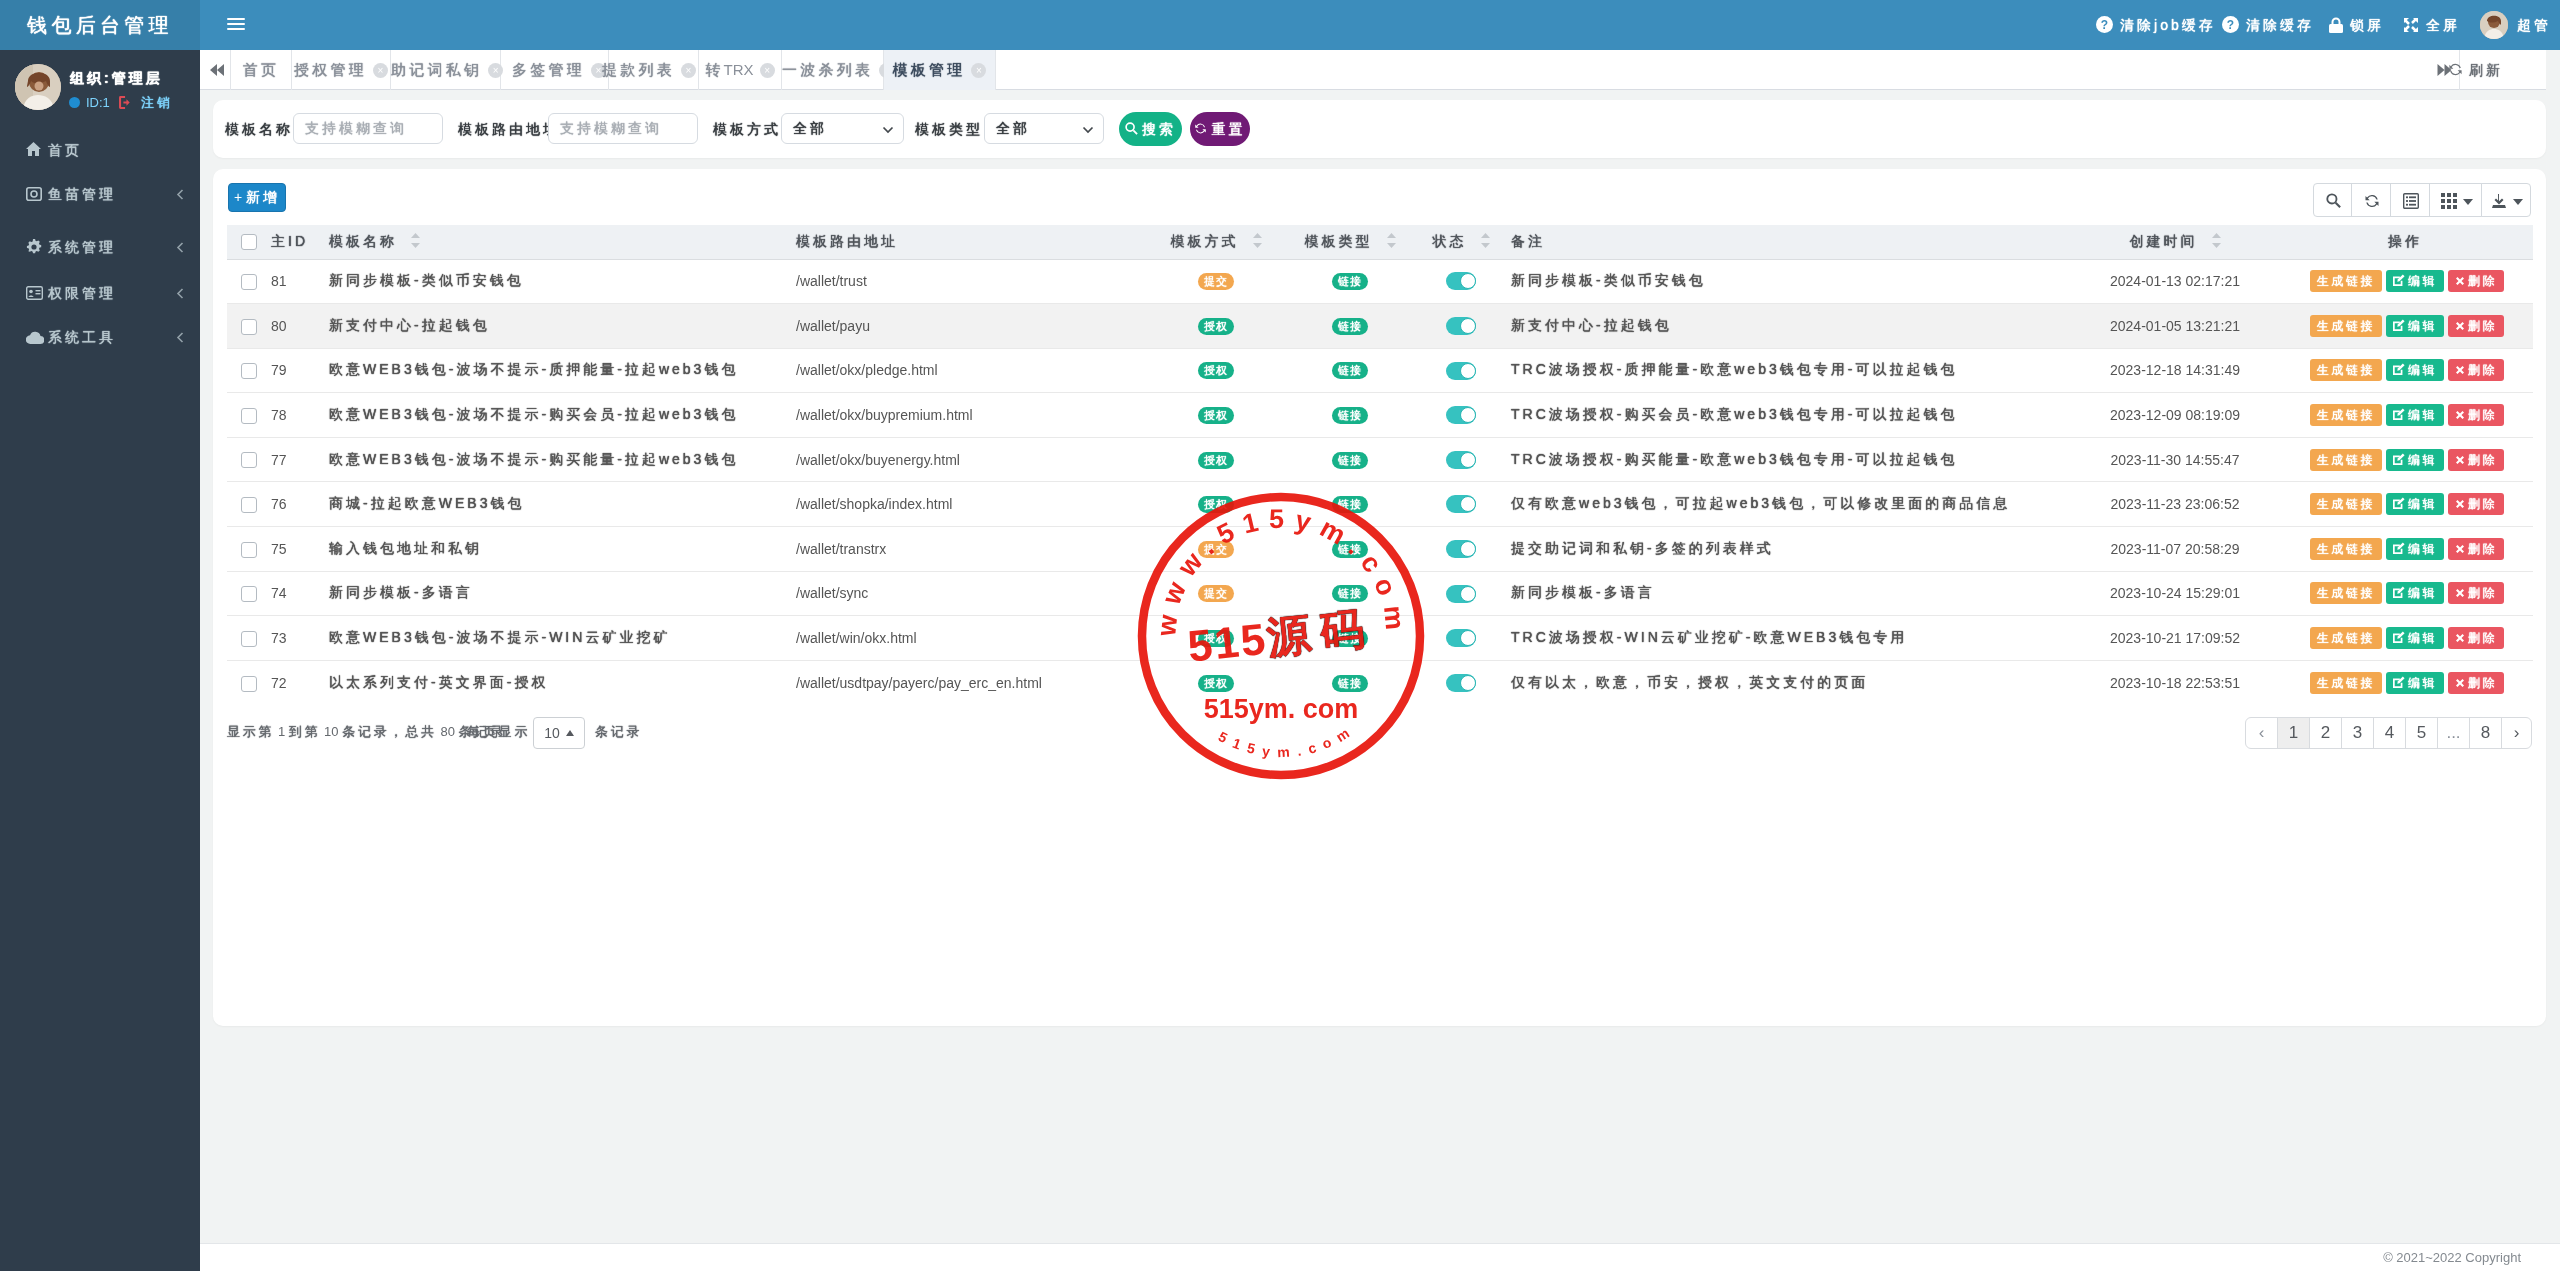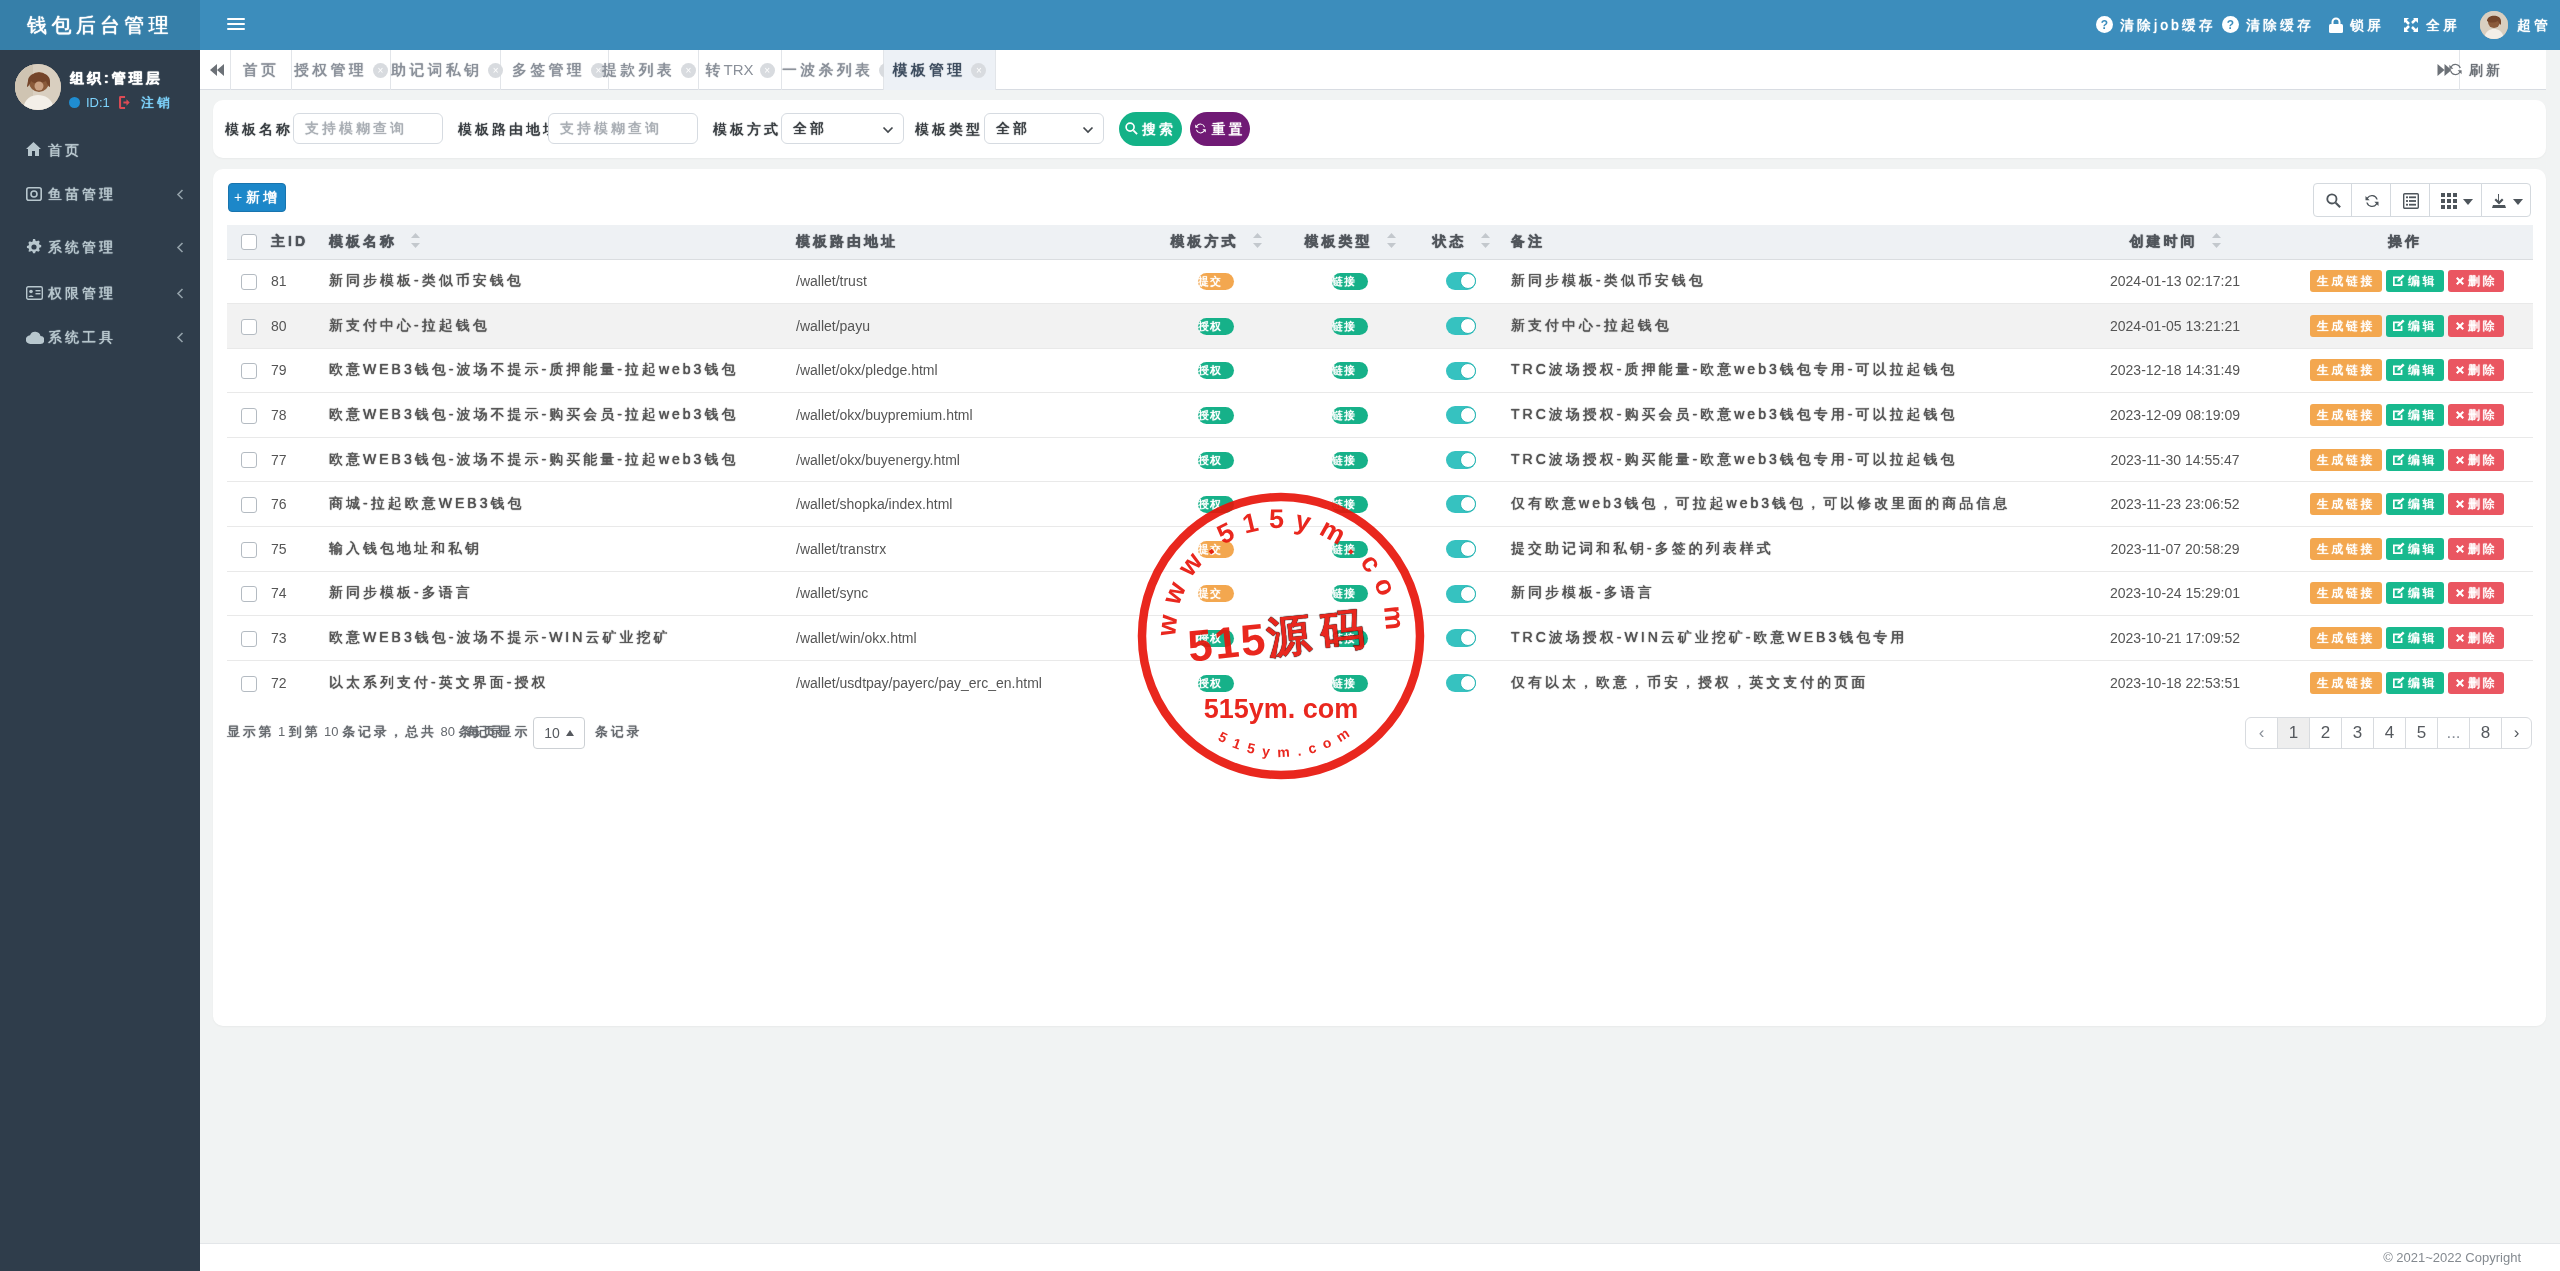--- a/index.html
+++ b/index.html
@@ -44,28 +44,28 @@
 .flabel{position:absolute;top:0;height:58px;line-height:58px;color:#383d41;font-size:14px}
 .finput{position:absolute;top:13px;height:31px;border:1px solid #d6dbe1;border-radius:6px;background:#fff;color:#a9aeb4;font-size:14px;line-height:29px;padding-left:11px}
 .fselect{position:absolute;top:13px;height:31px;border:1px solid #d6dbe1;border-radius:6px;background:#fff;color:#383d41;font-size:14px;line-height:29px;padding-left:11px}
 .fselect svg{position:absolute;right:9px;top:10px}
 .pill{position:absolute;top:12px;height:34px;border-radius:17px;color:#fff;font-size:14px;text-align:center;line-height:34px}
 .btn-new{position:absolute;left:228px;top:183px;width:58px;height:29px;background:#1c87c9;border:1px solid #1874ae;border-radius:4px;color:#fff;font-size:14px;text-align:center;line-height:27px}
 .tools{position:absolute;left:2306px;top:183px;height:34px}
 .tool{position:absolute;top:0;height:34px;background:#fff;border:1px solid #d4d9de}
 
 .tbl{position:absolute;left:227px;top:225px;width:2306px;border-collapse:collapse;table-layout:fixed;color:#555}
-.tbl th{background:#eef1f4;height:34px;font-weight:bold;color:#50555b;font-size:14px;text-align:left;padding-left:4px;border-bottom:1px solid #dadde0}
+.tbl th{background:#eef1f4;height:34px;font-weight:normal;color:#50555b;font-size:14px;text-align:left;padding-left:4px;border-bottom:1px solid #dadde0}
 .tbl td{height:44.6px;font-size:14px;padding-left:4px}
 .tbl tbody tr{border-top:1px solid #e9e9e9}
 .tbl tbody tr:first-child{border-top:none}
 .tbl tr.alt{background:#f2f2f2}
 .tbl .c{text-align:center}
 .cbx{display:inline-block;width:16px;height:16px;border:1px solid #b4bbc2;border-radius:3px;background:#fff;vertical-align:middle}
-.badge{display:inline-block;min-width:36px;height:17px;line-height:17px;border-radius:9px;color:#fff;font-size:11px;text-align:left;letter-spacing:.1em}
+.badge{display:inline-block;min-width:36px;height:17px;line-height:17px;border-radius:9px;color:#fff;font-size:11px;text-align:center;letter-spacing:.1em}
 .bg-g{background:#16b189}
 .bg-o{background:#f3a74f}
 .sw{display:inline-block;position:relative;width:30px;height:18px;border-radius:9px;background:#36c2c0;vertical-align:middle}
 .sw i{position:absolute;right:0px;top:1px;width:16px;height:16px;border-radius:50%;background:#fff;border:1px solid #2ab5b3}
 .abtn{display:inline-block;height:22px;line-height:22px;border-radius:3px;color:#fff;font-size:12px;padding:0 7px;vertical-align:middle}
 .sort{display:inline-block;vertical-align:-2px;margin-left:14px}
 
 .pgdetail{position:absolute;left:227px;top:702px;height:60px;line-height:60px;color:#65696e;font-size:13px}
 .pgsel{position:absolute;left:533px;top:717px;width:52px;height:32px;border:1px solid #ccd0d4;border-radius:4px;text-align:center;line-height:30px;color:#55595e}
 .pgn{position:absolute;left:2245px;top:717px;height:32px;border:1px solid #d8dbdf;border-radius:6px;background:#fff}

